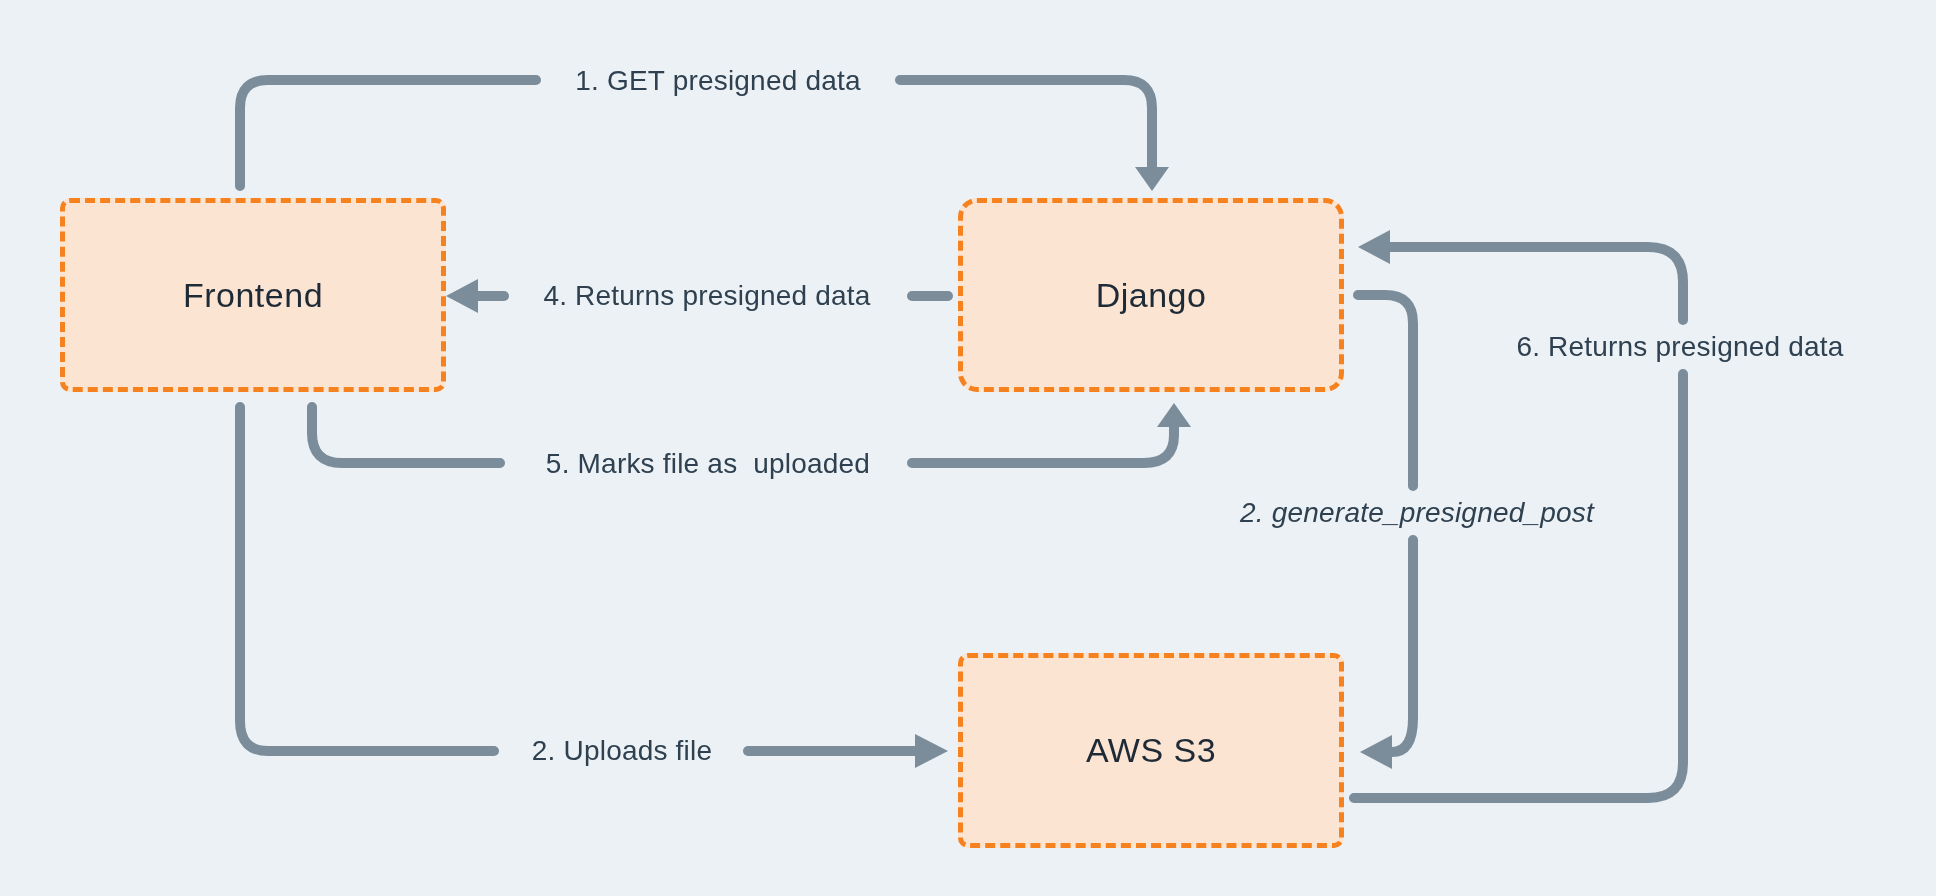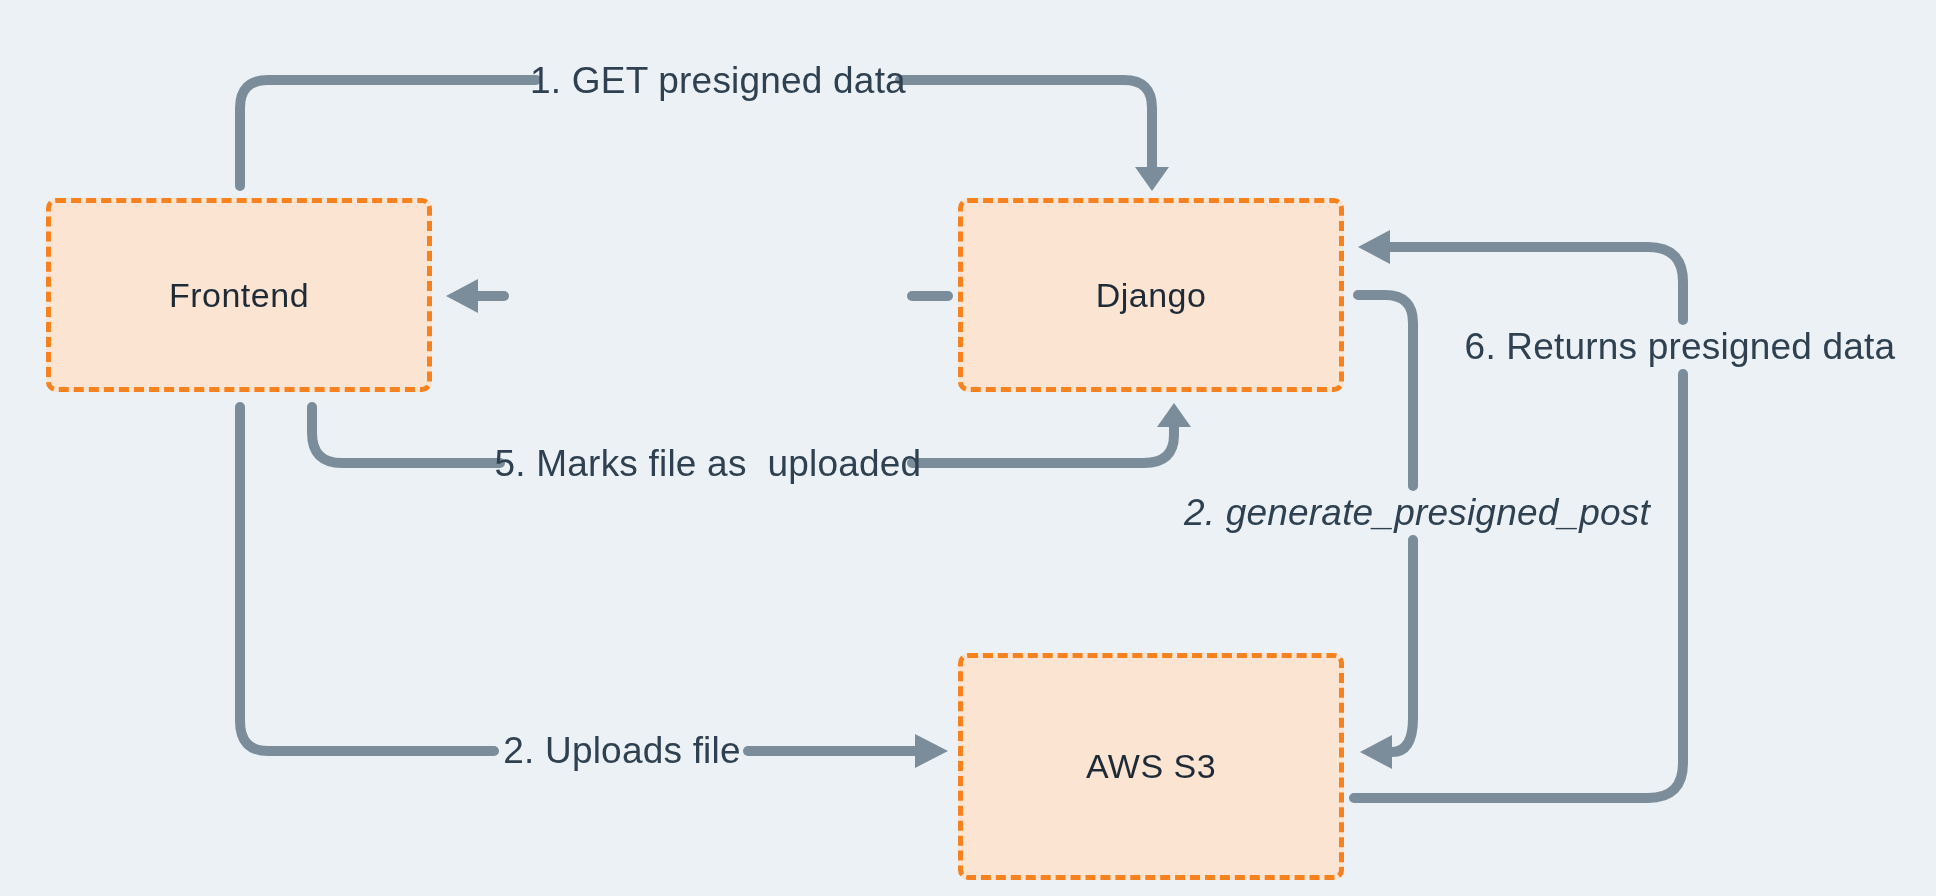--- a/index.html
+++ b/index.html
@@ -40,28 +40,28 @@
     align-items: center;
     justify-content: center;
   }
   .node-label {
     font-size: 34px;
     color: #1E2B36;
     letter-spacing: 0.5px;
     white-space: pre;
   }
 
-  .node-frontend { left: 46px;  top: 198px; }
-  .node-django   { left: 958px; top: 198px; }
-  .node-aws      { left: 958px; top: 653px; height: 227px; align-items: center; }
+  .node-frontend { left: 60px;  top: 198px; }
+  .node-django   { left: 958px; top: 198px; border-radius: 19px; }
+  .node-aws      { left: 958px; top: 653px; height: 195px; align-items: center; }
 
   .edge-label {
     position: absolute;
     transform: translate(-50%, -50%);
-    font-size: 37px;
+    font-size: 28px;
     color: #2F4150;
     letter-spacing: 0.2px;
     white-space: pre;
   }
   .edge-label-1 { left: 718px;  top: 81px;  }
   .edge-label-4 { left: 707px;  top: 296px; }
   .edge-label-6 { left: 708px;  top: 464px; }
   .edge-label-5 { left: 622px;  top: 751px; }
   .edge-label-2 { left: 1417px; top: 513px; font-style: italic; }
   .edge-label-3 { left: 1680px; top: 347px; }
@@ -118,16 +118,17 @@
     <span class="node-label">Django</span>
   </div>
 
   <div class="node node-aws">
     <span class="node-label">AWS S3</span>
   </div>
 
   <div class="edge-label edge-label-1">1. GET presigned data</div>
   <div class="edge-label edge-label-2">2. generate_presigned_post</div>
   <div class="edge-label edge-label-3">6. Returns presigned data</div>
+  <div class="edge-label edge-label-4">4. Returns presigned data</div>
   <div class="edge-label edge-label-5">2. Uploads file</div>
   <div class="edge-label edge-label-6">5. Marks file as  uploaded</div>
 
 </div>
 
 </body></html>

